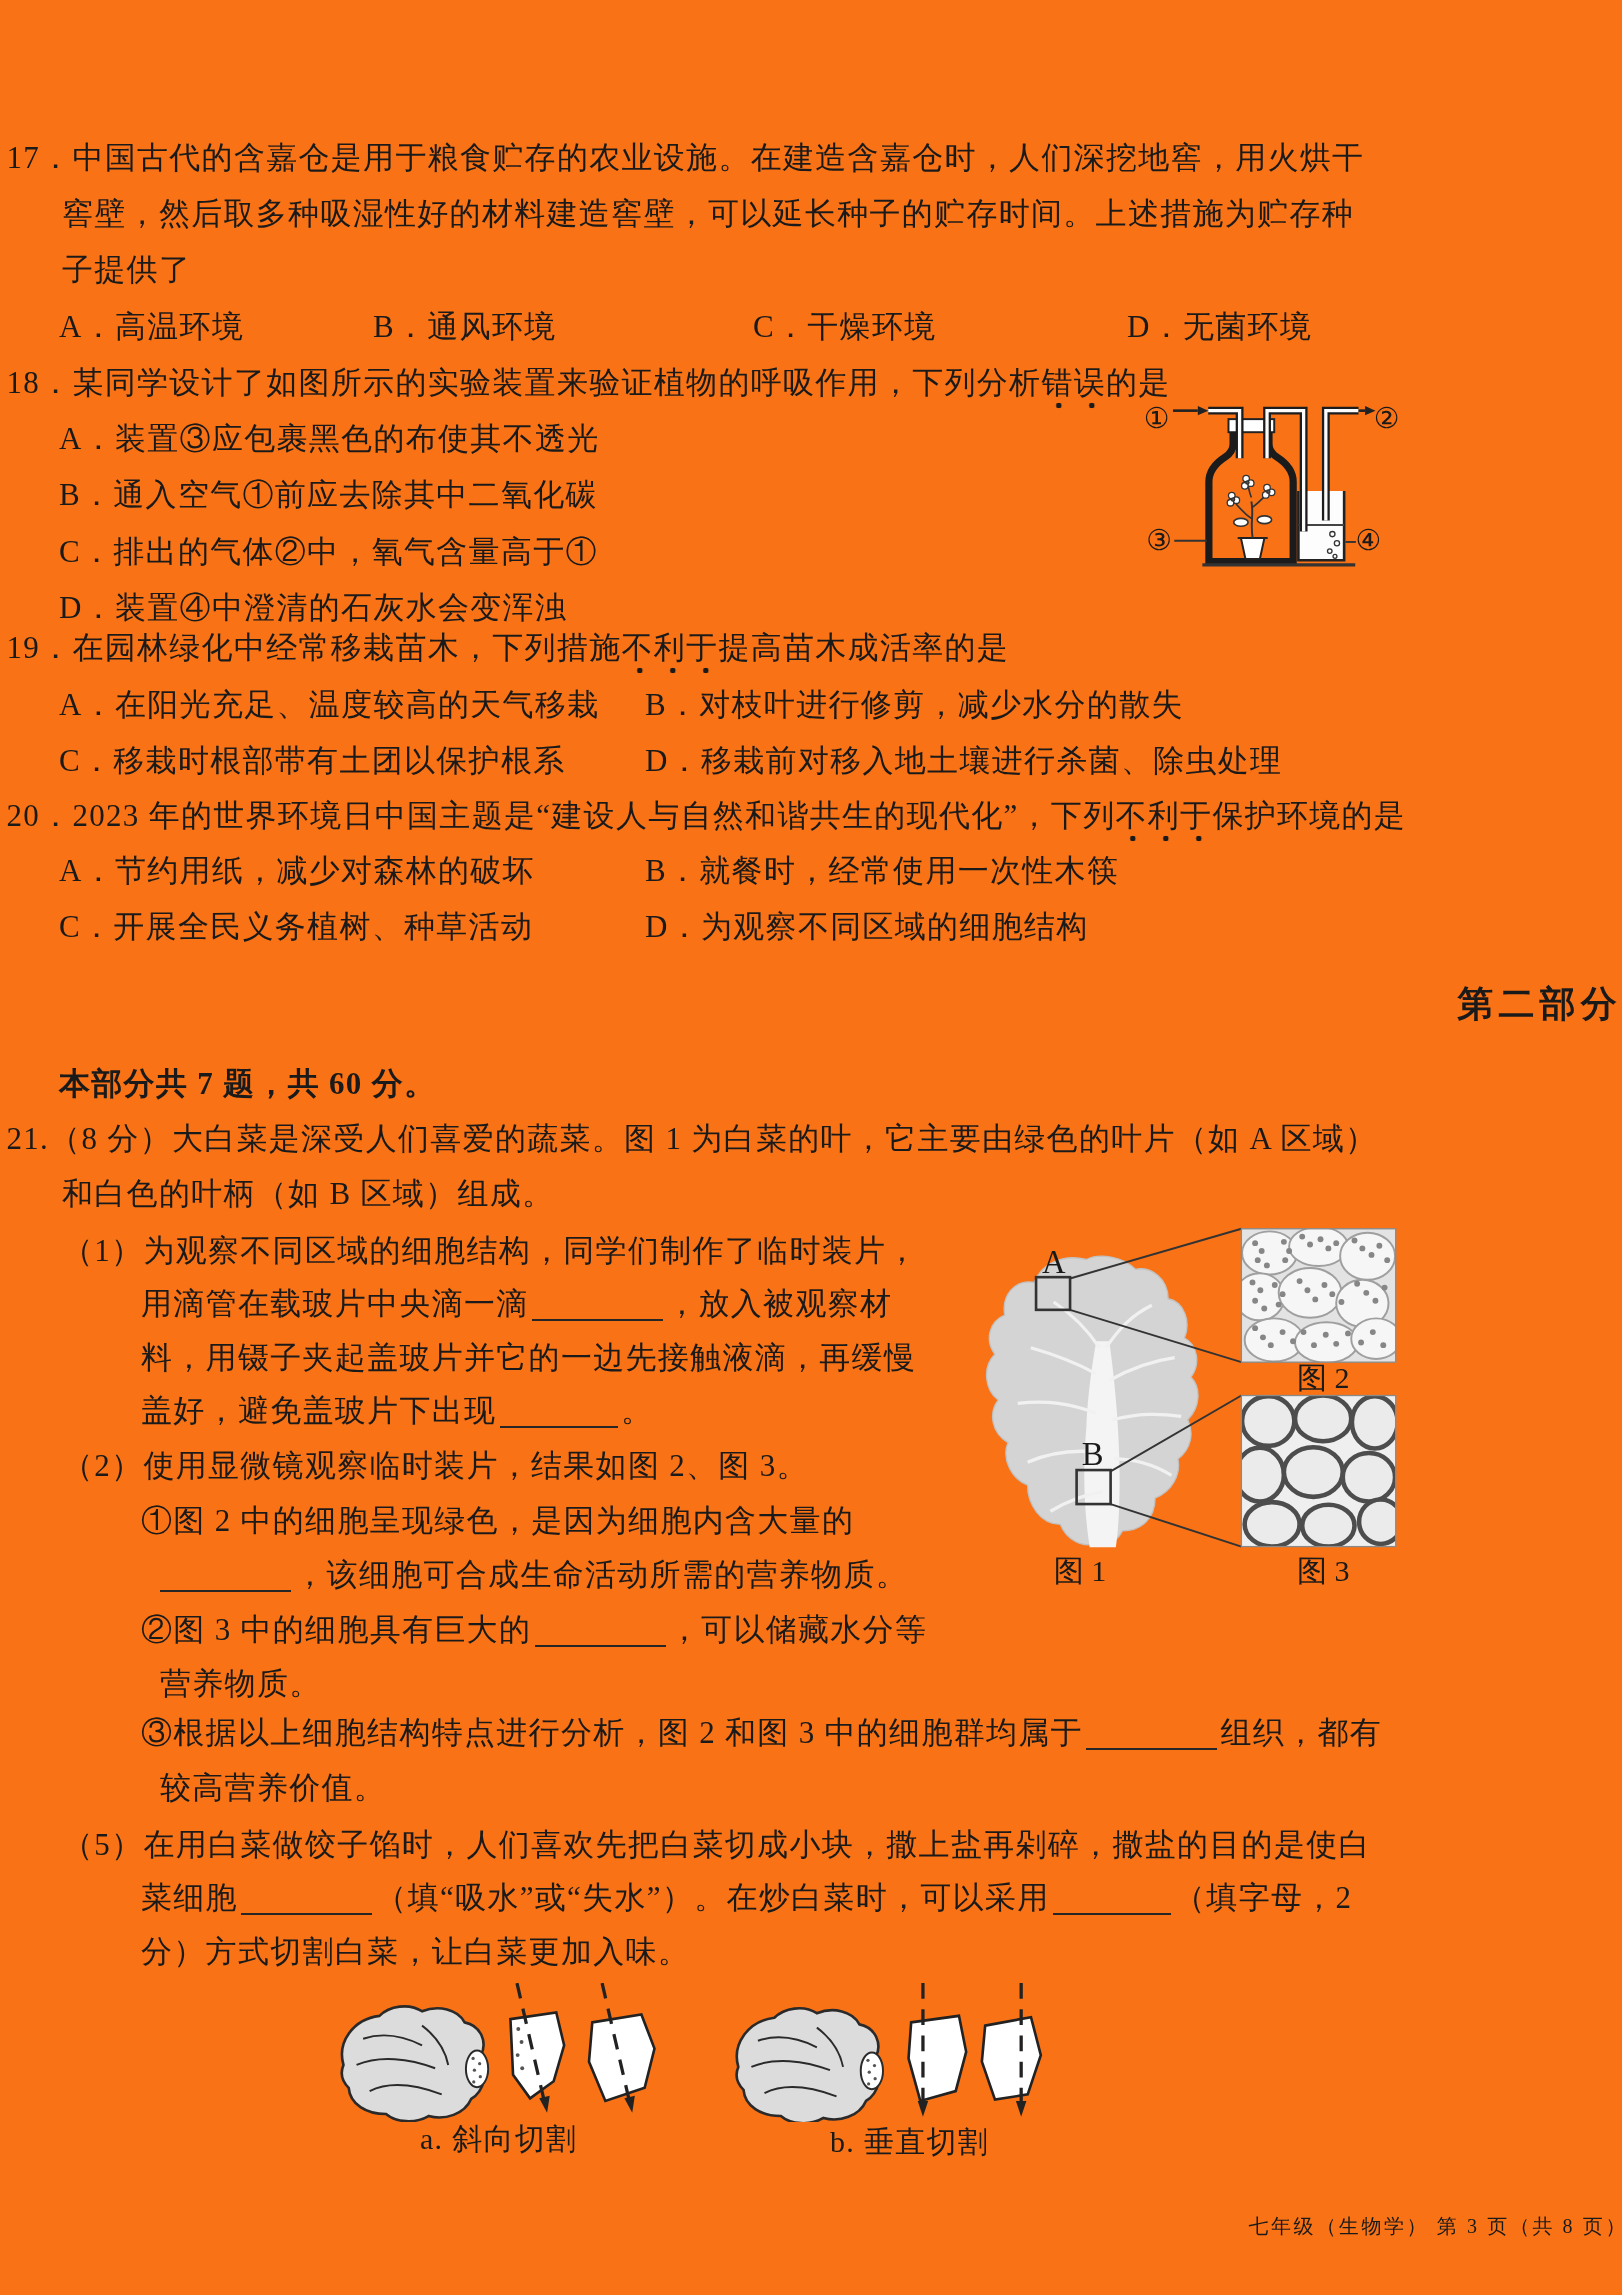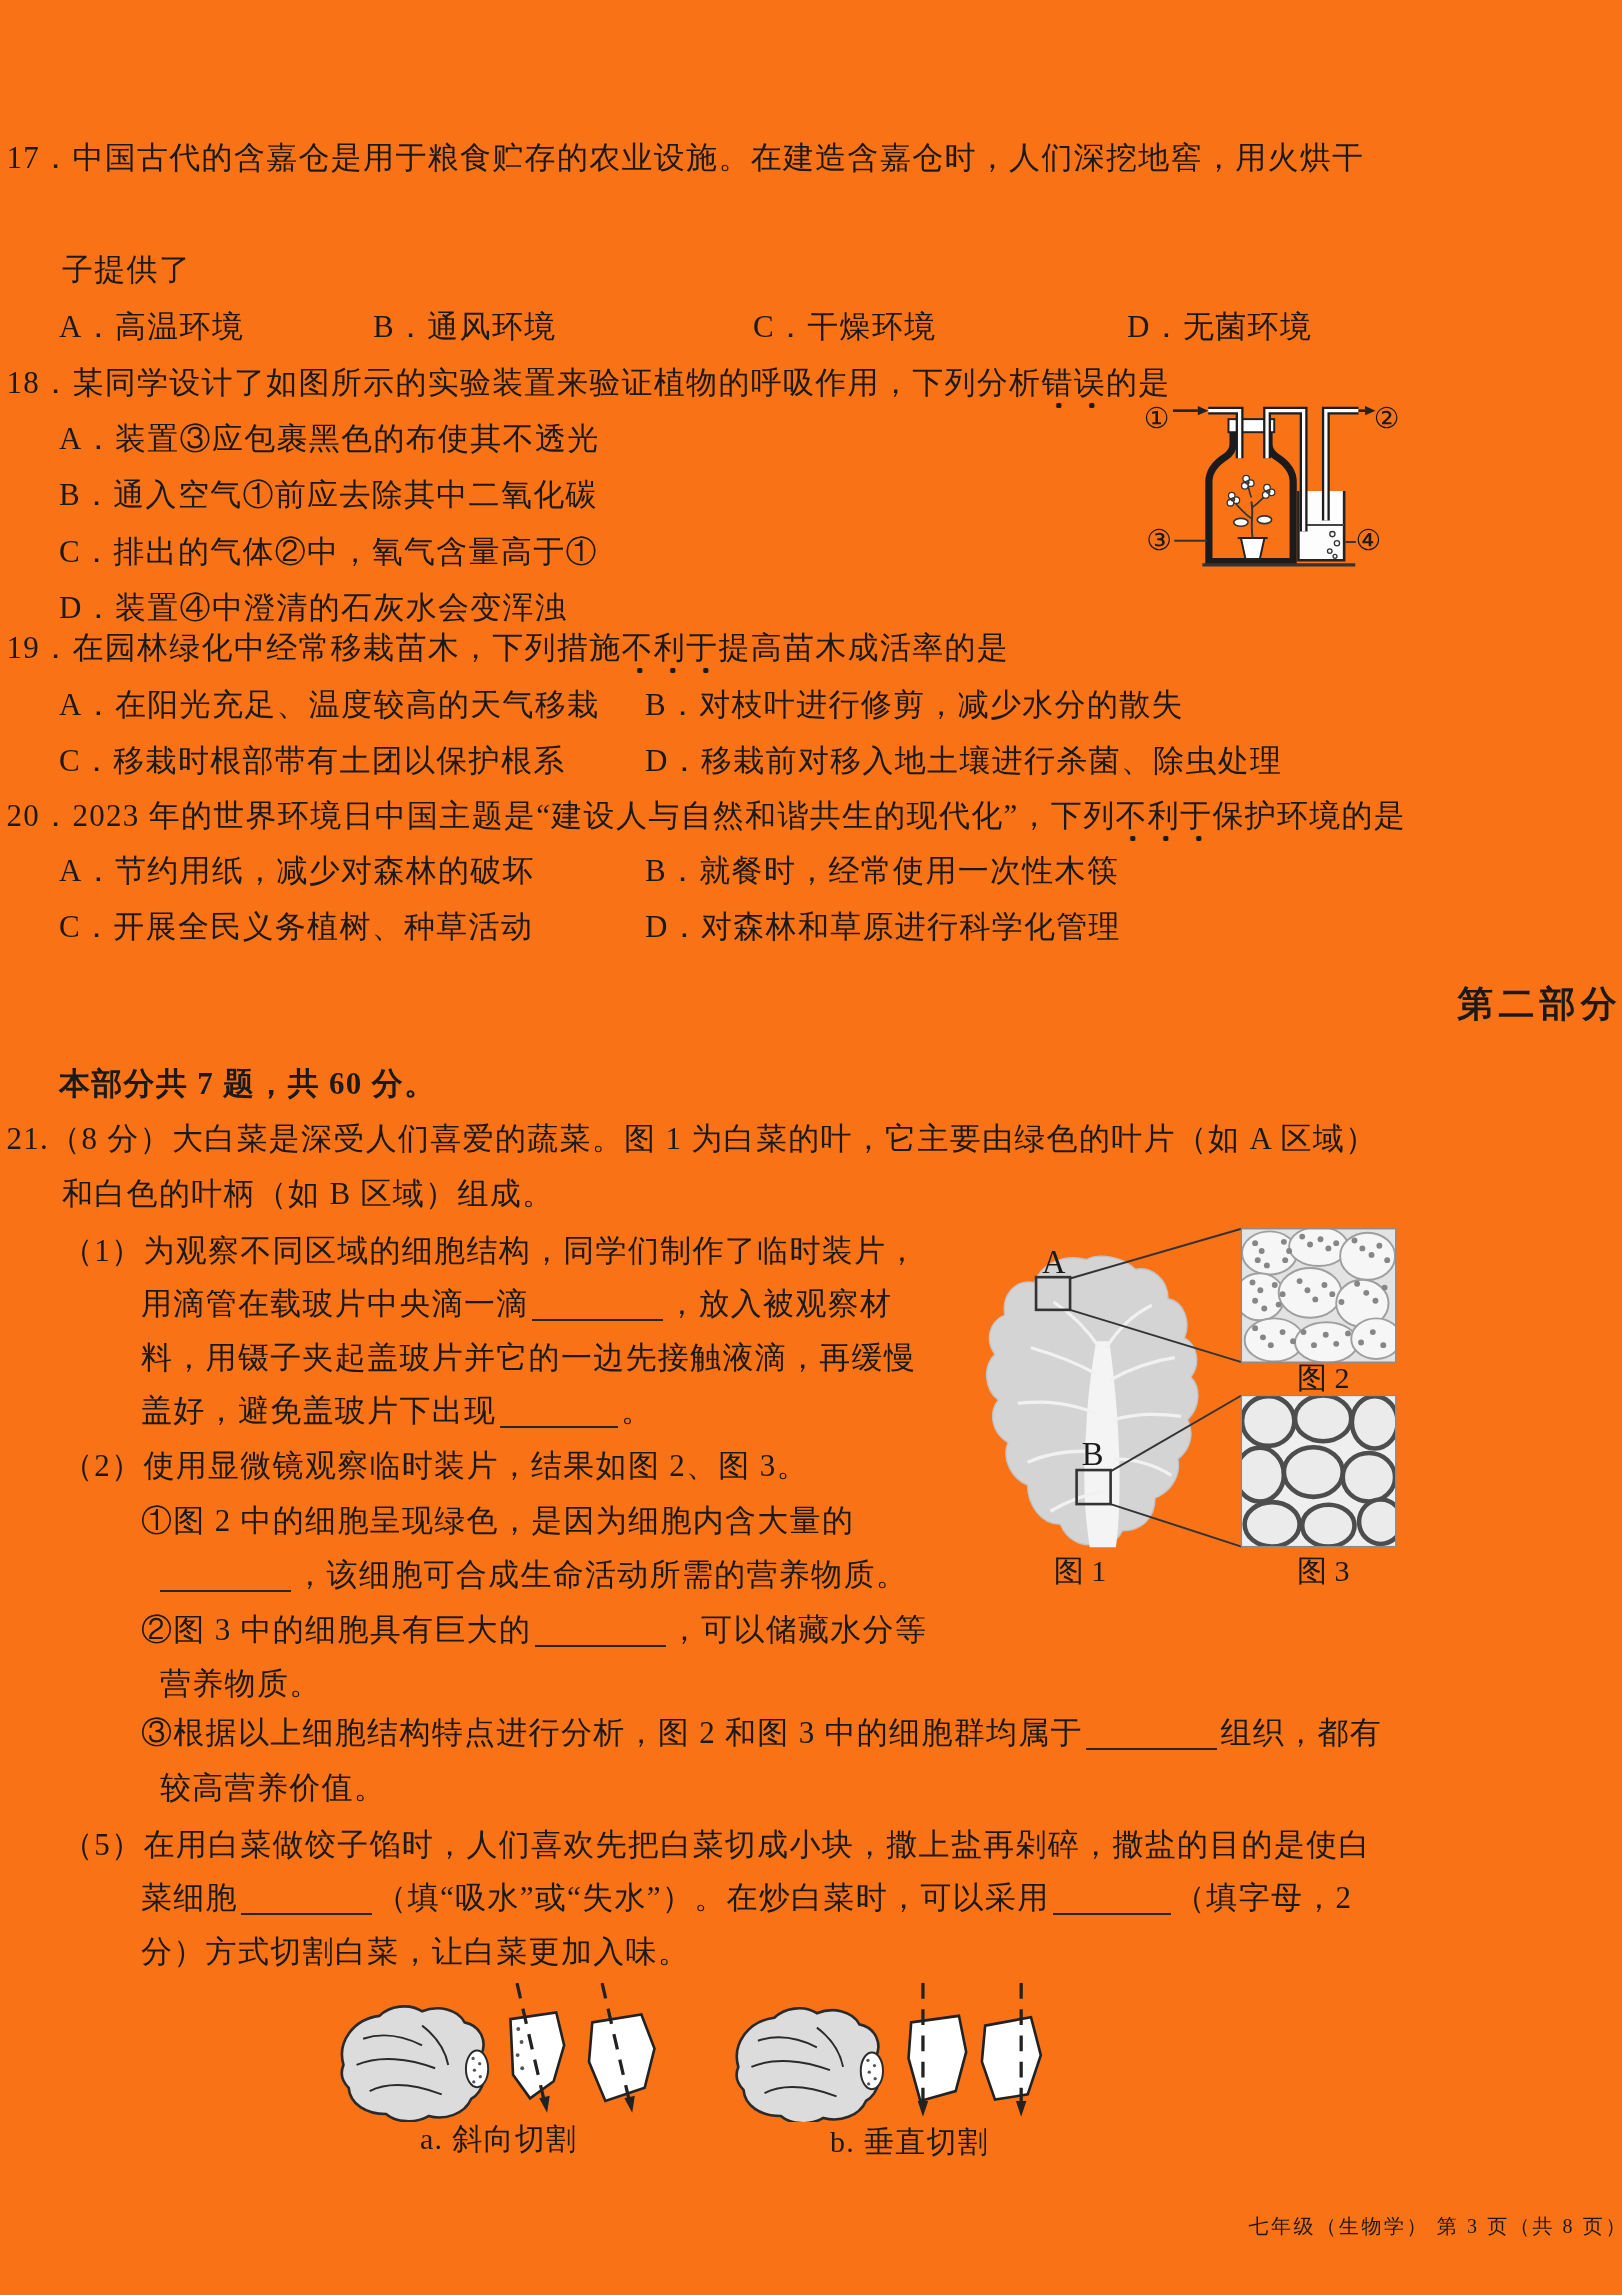--- a/index.html
+++ b/index.html
@@ -23,20 +23,21 @@
   }
   .fig{position:absolute;}
   .footer{position:absolute;left:6px;width:100%;text-align:right;font-size:20px;letter-spacing:2.6px;}
 </style>
 </head>
 <body>
 
 <div class="page">
 
   <div class="line" style="left:6.5px;top:139px">17．中国古代的含嘉仓是用于粮食贮存的农业设施。在建造含嘉仓时，人们深挖地窖，用火烘干</div>
+  <div class="line" style="left:62px;top:195px">窖壁，然后取多种吸湿性好的材料建造窖壁，可以延长种子的贮存时间。上述措施为贮存种</div>
   <div class="line" style="left:62px;top:251px">子提供了</div>
   <div class="line" style="left:59px;top:308px">A．高温环境</div>
   <div class="line" style="left:373px;top:308px">B．通风环境</div>
   <div class="line" style="left:753px;top:308px">C．干燥环境</div>
   <div class="line" style="left:1127px;top:308px">D．无菌环境</div>
 
   <div class="line" style="left:6.5px;top:364px"><span>18．某同学设计了如图所示的实验装置来验证植物的呼吸作用，下列分析</span><span class="emph">错误</span><span>的是</span></div>
   <div class="line" style="left:59px;top:420px">A．装置③应包裹黑色的布使其不透光</div>
   <div class="line" style="left:59px;top:476px">B．通入空气①前应去除其中二氧化碳</div>
   <div class="line" style="left:59px;top:533px">C．排出的气体②中，氧气含量高于①</div>
@@ -113,21 +114,21 @@
   <div class="line" style="left:6.5px;top:629px"><span>19．在园林绿化中经常移栽苗木，下列措施</span><span class="emph">不利于</span><span>提高苗木成活率的是</span></div>
   <div class="line" style="left:59px;top:686px">A．在阳光充足、温度较高的天气移栽</div>
   <div class="line" style="left:645px;top:686px">B．对枝叶进行修剪，减少水分的散失</div>
   <div class="line" style="left:59px;top:742px">C．移栽时根部带有土团以保护根系</div>
   <div class="line" style="left:645px;top:742px">D．移栽前对移入地土壤进行杀菌、除虫处理</div>
 
   <div class="line" style="left:6.5px;top:797px"><span>20．2023 年的世界环境日中国主题是“建设人与自然和谐共生的现代化”，下列</span><span class="emph">不利于</span><span>保护环境的是</span></div>
   <div class="line" style="left:59px;top:852px">A．节约用纸，减少对森林的破坏</div>
   <div class="line" style="left:645px;top:852px">B．就餐时，经常使用一次性木筷</div>
   <div class="line" style="left:59px;top:908px">C．开展全民义务植树、种草活动</div>
-  <div class="line" style="left:645px;top:908px">D．对森林和草原进行科学化管理</div>
+  <div class="line" style="left:645px;top:908px">D．为观察不同区域的细胞结构</div>
 
   <div class="heading" style="top:980px">第二部分</div>
   <div class="line bold" style="left:59px;top:1065px">本部分共 7 题，共 60 分。</div>
 
   <div class="line" style="left:6.5px;top:1120px">21.（8 分）大白菜是深受人们喜爱的蔬菜。图 1 为白菜的叶，它主要由绿色的叶片（如 A 区域）</div>
   <div class="line" style="left:62px;top:1175px">和白色的叶柄（如 B 区域）组成。</div>
 
   <div class="line" style="left:62px;top:1232px">（1）为观察不同区域的细胞结构，同学们制作了临时装片，</div>
   <div class="line" style="left:141px;top:1339px">料，用镊子夹起盖玻片并它的一边先接触液滴，再缓慢</div>
   <div class="line" style="left:141px;top:1285px"><span>用滴管在载玻片中央滴一滴</span><span class="blank"></span><span>，放入被观察材</span></div>

